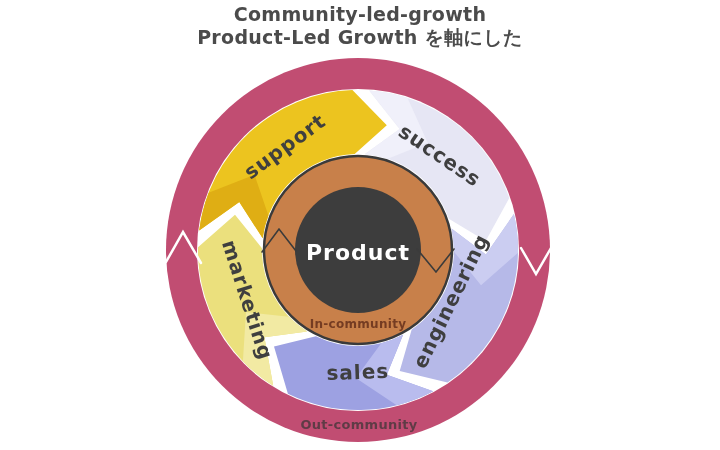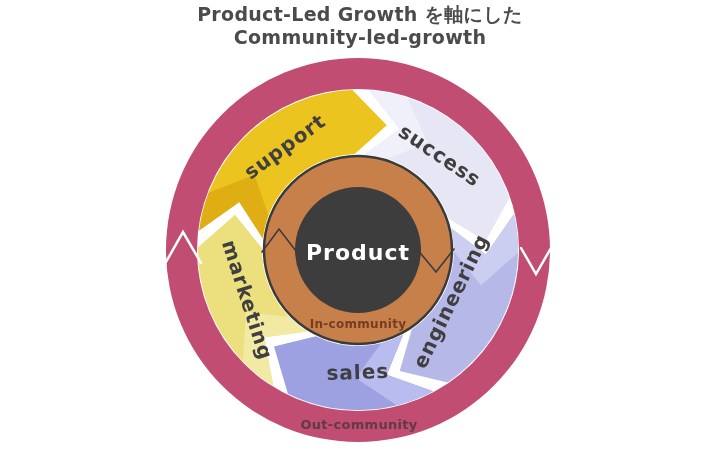--- a/index.html
+++ b/index.html
@@ -48,22 +48,22 @@
     letter-spacing: 0.3px;
   }
   .break-mark { fill: none; stroke-linecap: round; stroke-linejoin: miter; }
 </style>
 </head>
 <body>
 
 <div class="stage">
 
   <div class="title">
+    <div>Community-led-growth</div>
     <div>Product-Led Growth を軸にした</div>
-    <div>Community-led-growth</div>
   </div>
 
   <svg class="diagram" width="720" height="450" viewBox="0 0 720 450">
 
     <circle cx="358" cy="250" r="192" fill="#c14d72"></circle>
     <circle cx="358" cy="250" r="161" fill="#ffffff"></circle>
 
     <path d="M 199.2 230.5 A 160 160 0 0 1 352.4 90.1 L 386.8 125.3 L 354.7 154.1 A 96 96 0 0 0 262.7 238.3 L 239.3 202.1 Z" fill="#ecc41f"></path>
     <path d="M 199.2 230.5 A 160 160 0 0 1 208.6 192.7 L 254.5 174.8 L 268.4 215.6 A 96 96 0 0 0 262.7 238.3 L 239.3 202.1 Z" fill="#dfae14"></path>
 

